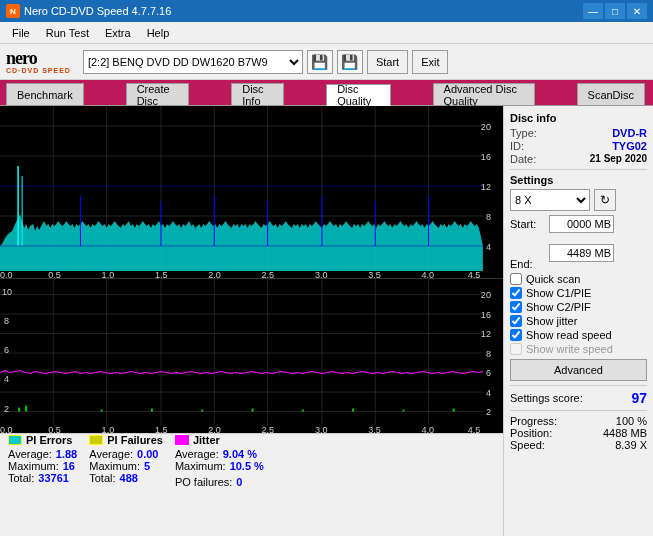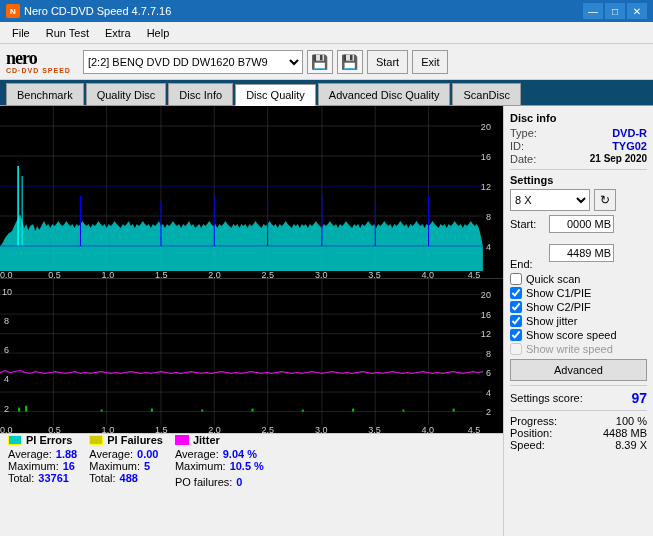--- a/index.html
+++ b/index.html
@@ -21,21 +21,21 @@
     #nero-logo { display: flex; flex-direction: column; align-items: flex-start; margin-right: 8px; }
     #nero-text { font-size: 16px; font-weight: bold; color: #000; line-height: 1; }
     #cd-dvd-speed { font-size: 7px; color: #ff6600; font-weight: bold; letter-spacing: 1px; }
     #drive-select { height: 24px; width: 220px; font-size: 11px; border: 1px solid #999; background: white; }
     .toolbar-btn { height: 24px; padding: 0 8px; border: 1px solid #999; background: #f5f5f5; cursor: pointer; font-size: 11px; }
     .toolbar-icon-btn { width: 26px; height: 24px; border: 1px solid #999; background: #f5f5f5; cursor: pointer; display: flex; align-items: center; justify-content: center; font-size: 14px; }
     .start-btn { background: #f0f0f0; font-weight: normal; }
     .exit-btn { background: #f0f0f0; }
 
     
-    #tabs { background: #0c4a6e; display: flex; align-items: flex-end; padding: 4px 6px 0; border-bottom: 1px solid #999; height: 26px; }
+    #tabs { background: #be185d; display: flex; align-items: flex-end; padding: 4px 6px 0; border-bottom: 1px solid #999; height: 26px; gap: 40px; }
     .tab { padding: 2px 10px; border: 1px solid #999; border-bottom: none; background: #d8d8d8; cursor: pointer; font-size: 11px; margin-right: 2px; height: 22px; display: flex; align-items: center; }
     .tab.active { background: white; border-bottom: 1px solid white; margin-bottom: -1px; z-index: 1; }
 
     
     #main { display: flex; height: calc(536px - 22px - 22px - 36px - 26px); }
 
     
     #right-panel { width: 150px; background: #f0f0f0; border-left: 1px solid #ccc; padding: 6px; font-size: 11px; overflow-y: auto; }
 
     
@@ -103,21 +103,21 @@
     <option>[2:2]  BENQ DVD DD DW1620 B7W9</option>
   </select>
   <div class="toolbar-icon-btn" title="Eject">💾</div>
   <div class="toolbar-icon-btn" title="Save">💾</div>
   <button class="toolbar-btn start-btn">Start</button>
   <button class="toolbar-btn exit-btn">Exit</button>
 </div>
 
 <div id="tabs">
   <div class="tab">Benchmark</div>
-  <div class="tab">Quality Disc</div>
+  <div class="tab">Create Disc</div>
   <div class="tab">Disc Info</div>
   <div class="tab active">Disc Quality</div>
   <div class="tab">Advanced Disc Quality</div>
   <div class="tab">ScanDisc</div>
 </div>
 
 <div id="main" style="display:flex; flex:1; height: calc(536px - 22px - 22px - 36px - 26px);">
 
   <div style="display:flex; flex-direction:column; flex:1;">
 
@@ -393,21 +393,21 @@
       <div class="checkbox-row">
         <input type="checkbox" checked="" style="">
         <label>Show C2/PIF</label>
       </div>
       <div class="checkbox-row">
         <input type="checkbox" checked="" style="">
         <label>Show jitter</label>
       </div>
       <div class="checkbox-row">
         <input type="checkbox" checked="" style="">
-        <label>Show score speed</label>
+        <label>Show read speed</label>
       </div>
       <div class="checkbox-row grayed">
         <input type="checkbox" disabled="" style="">
         <label style="color:#999;">Show write speed</label>
       </div>
     </div>
 
     <button class="advanced-btn">Advanced</button>
 
     <hr class="info-divider">

